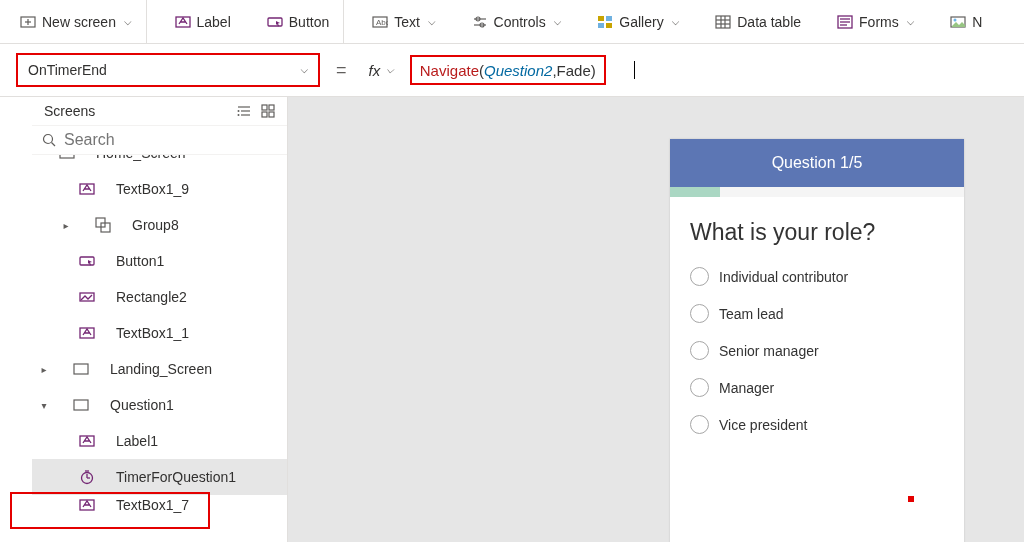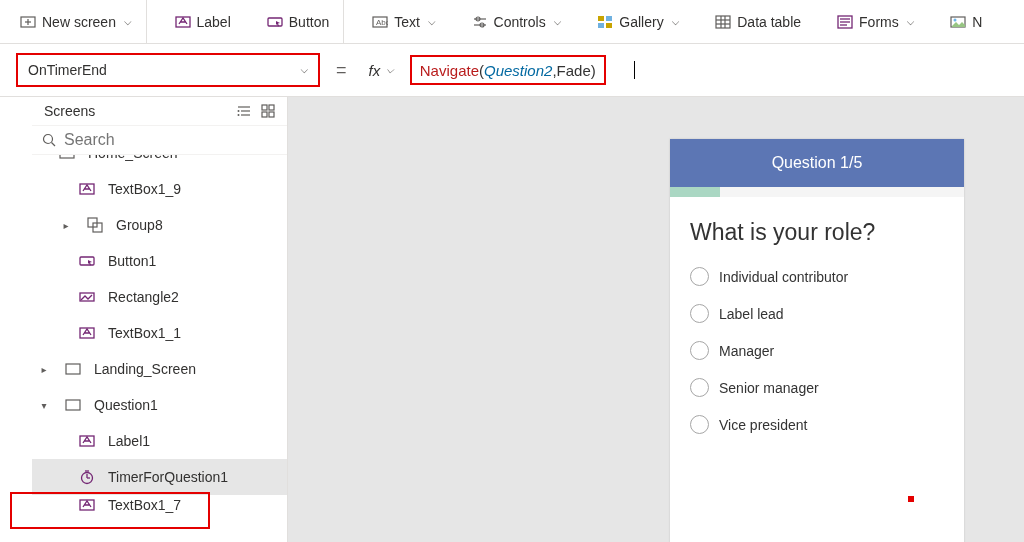--- a/index.html
+++ b/index.html
@@ -27,21 +27,21 @@
   .body-area { display: flex; height: calc(100% - 97px); }
   
   
   .tree { width: 288px; background: #fff; border-right: 1px solid #e1dfdd; display: flex; flex-direction: column; padding-left: 32px; }
   .tree-head { display: flex; align-items: center; justify-content: space-between; padding: 6px 12px; border-bottom: 1px solid #f3f2f1; }
   .tree-head-title { font-size: 14px; }
   .tree-head-icons { display: flex; gap: 10px; color: #605e5c; font-size: 14px; }
   .search-row { display: flex; align-items: center; padding: 4px 10px; border-bottom: 1px solid #f3f2f1; gap: 6px; }
   .search-row input { border: none; outline: none; font-size: 16px; width: 100%; color: #0c4a6e; }
   .tree-list { flex: 1; overflow: hidden; padding-top: 2px; }
-  .tree-item { display: flex; align-items: center; gap: 12px; height: 36px; font-size: 14px; color: #323130; cursor: pointer; padding-right: 8px; }
+  .tree-item { display: flex; align-items: center; gap: 20px; height: 36px; font-size: 14px; color: #323130; cursor: pointer; padding-right: 8px; }
   .tree-item.selected { background: #e6e6e6; }
   .tree-item .arrow { width: 16px; display: flex; justify-content: center; color: #605e5c; font-size: 10px; }
   .tree-item .ticon { width: 18px; height: 18px; display: flex; align-items: center; justify-content: center; }
   .ind0 { padding-left: 4px; }
   .ind1 { padding-left: 26px; }
   .ind2 { padding-left: 46px; }
   .redbox-tree { position: absolute; left: 10px; top: 492px; width: 200px; height: 37px; border: 2px solid #e40000; pointer-events: none; }
   
   
   .canvas { flex: 1; background: #e6e6e6; position: relative; }
@@ -332,29 +332,29 @@
           <div class="progress-fill"></div>
         </div>
       <div class="q-title">What is your role?</div>
       <div class="options" id="options-list">
           <div class="opt">
             <span class="radio"></span>
             <span>Individual contributor</span>
           </div>
           <div class="opt">
             <span class="radio"></span>
-            <span>Label lead</span>
+            <span>Team lead</span>
+          </div>
+          <div class="opt">
+            <span class="radio"></span>
+            <span>Senior manager</span>
           </div>
           <div class="opt">
             <span class="radio"></span>
             <span>Manager</span>
-          </div>
-          <div class="opt">
-            <span class="radio"></span>
-            <span>Senior manager</span>
           </div>
           <div class="opt">
             <span class="radio"></span>
             <span>Vice president</span>
           </div>
         </div>
 
     </div>
     <div class="reddot"></div>
   </div>

